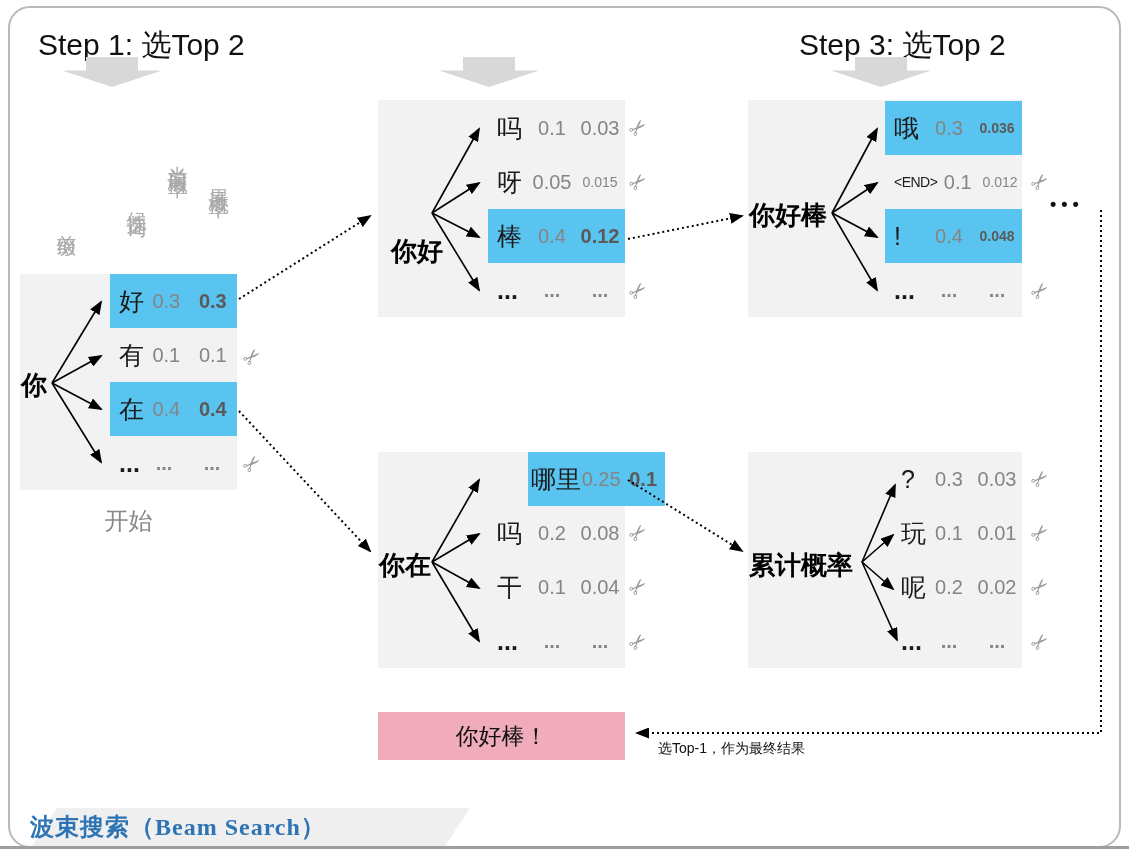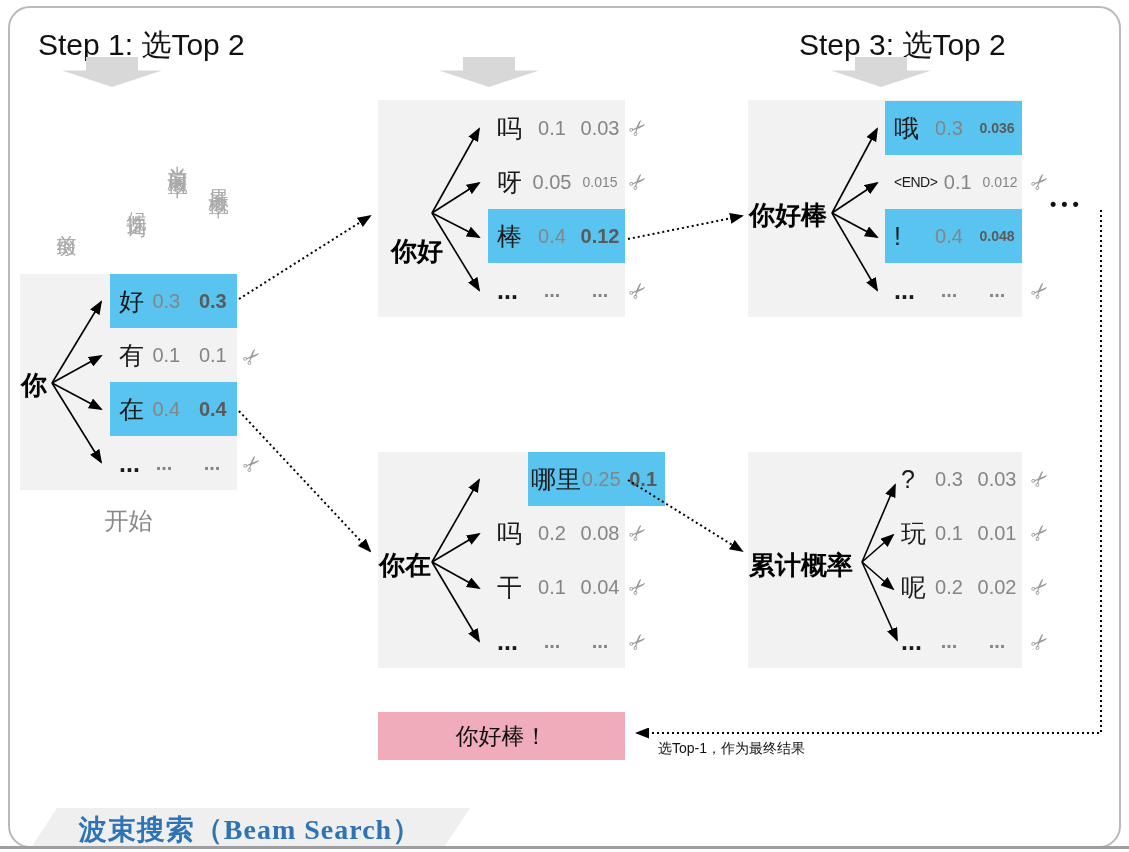--- a/index.html
+++ b/index.html
@@ -31,22 +31,22 @@
   .caption{font-size:24px;color:#888;text-align:center;}
   .scis{font-size:21px;color:#9a9a9a;transform:translate(-50%,-50%) rotate(-45deg);}
   .more{font-size:18px;font-weight:bold;color:#111;letter-spacing:5px;white-space:nowrap;}
 
   .badge{display:flex;align-items:center;justify-content:center;font-size:23px;color:#111;}
   .badge.blue{background:#59c4ef;}
   .badge.pink{background:#f0acba;}
   .note{font-size:14px;color:#111;white-space:nowrap;}
 
   .band{background:#efefef;clip-path:polygon(27px 0,440px 0,415px 100%,2px 100%);}
-  .ftitle{font-family:"Liberation Serif","DejaVu Serif",serif;font-size:28px;font-weight:bold;
-          color:#2e74b5;text-align:center;white-space:nowrap;letter-spacing:1px;}
+  .ftitle{font-family:"Liberation Serif","DejaVu Serif",serif;font-size:24px;font-weight:bold;
+          color:#2e74b5;text-align:left;white-space:nowrap;letter-spacing:1px;}
   .attr{font-size:19px;color:#78a6da;white-space:nowrap;}
   .attr .b{font-weight:bold;color:#3e7ec1;}
 
   svg.overlay{position:absolute;left:0;top:0;pointer-events:none;}
 </style>
 </head>
 <body>
 
 <div id="canvas">
 

